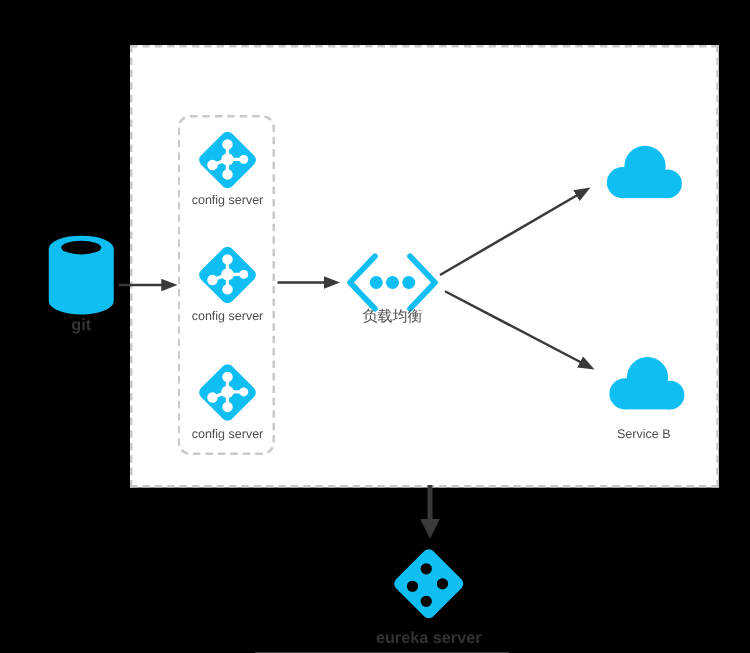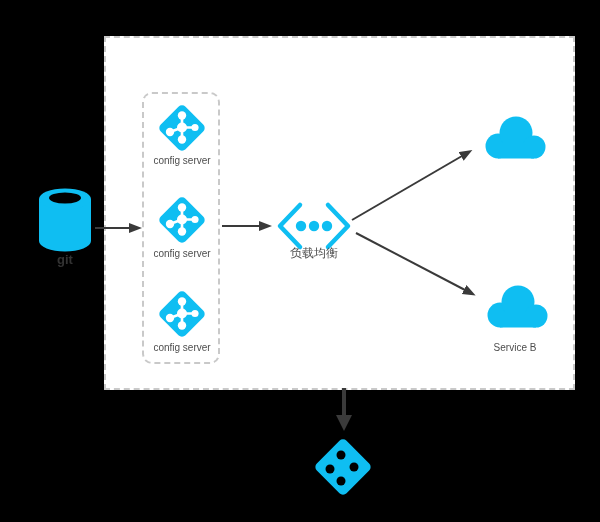--- a/index.html
+++ b/index.html
@@ -137,20 +137,21 @@
 
   <div class="node" style="left:310px;top:434px;">
     <svg width="66" height="66" viewBox="0 0 66 66">
       <rect class="fill-accent" x="12" y="12" width="42" height="42" rx="5" transform="rotate(45 33 33)"></rect>
       <circle class="fill-dark" cx="31" cy="21" r="4.5"></circle>
       <circle class="fill-dark" cx="20" cy="35" r="4.5"></circle>
       <circle class="fill-dark" cx="44" cy="33" r="4.5"></circle>
       <circle class="fill-dark" cx="31" cy="47" r="4.5"></circle>
     </svg>
   </div>
+  <div class="label outer" style="left:293px;top:502px;width:100px;">eureka server</div>
 
   <svg class="arrows" width="600" height="522" viewBox="0 0 600 522">
     <defs>
       <marker id="ah" markerWidth="14" markerHeight="12" refX="1" refY="5" orient="auto" markerUnits="userSpaceOnUse">
         <path d="M0 0 L13 5 L0 10 Z" fill="#3A3A3A"></path>
       </marker>
       <marker id="ah-big" markerWidth="18" markerHeight="18" refX="1" refY="8" orient="auto" markerUnits="userSpaceOnUse">
         <path d="M0 0 L16 8 L0 16 Z" fill="#3A3A3A"></path>
       </marker>
     </defs>

